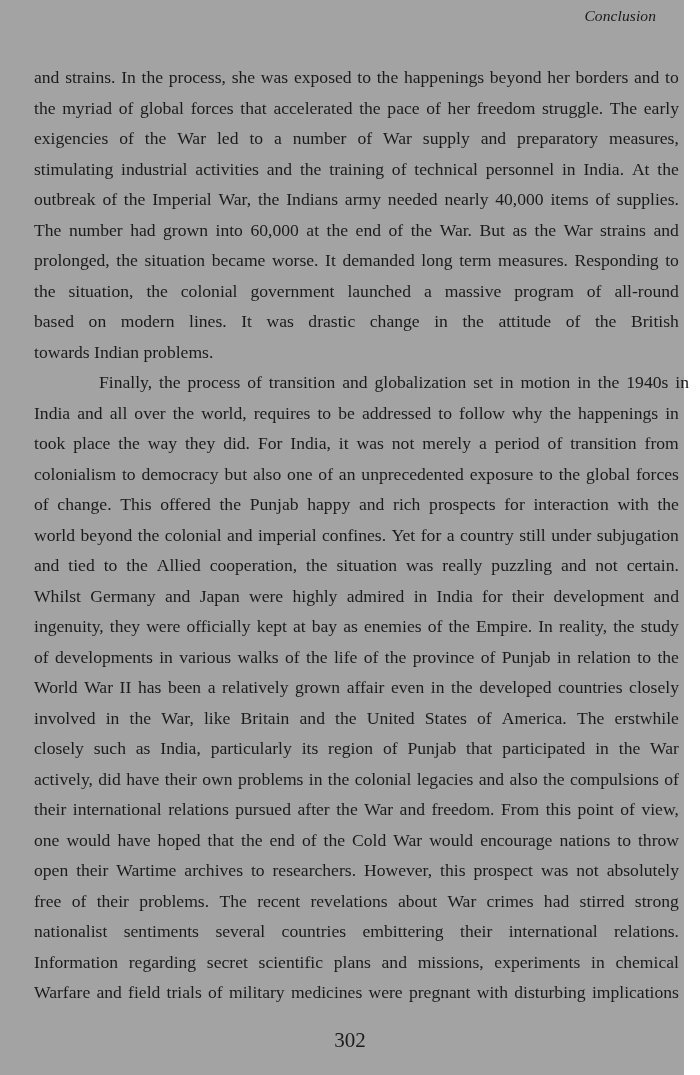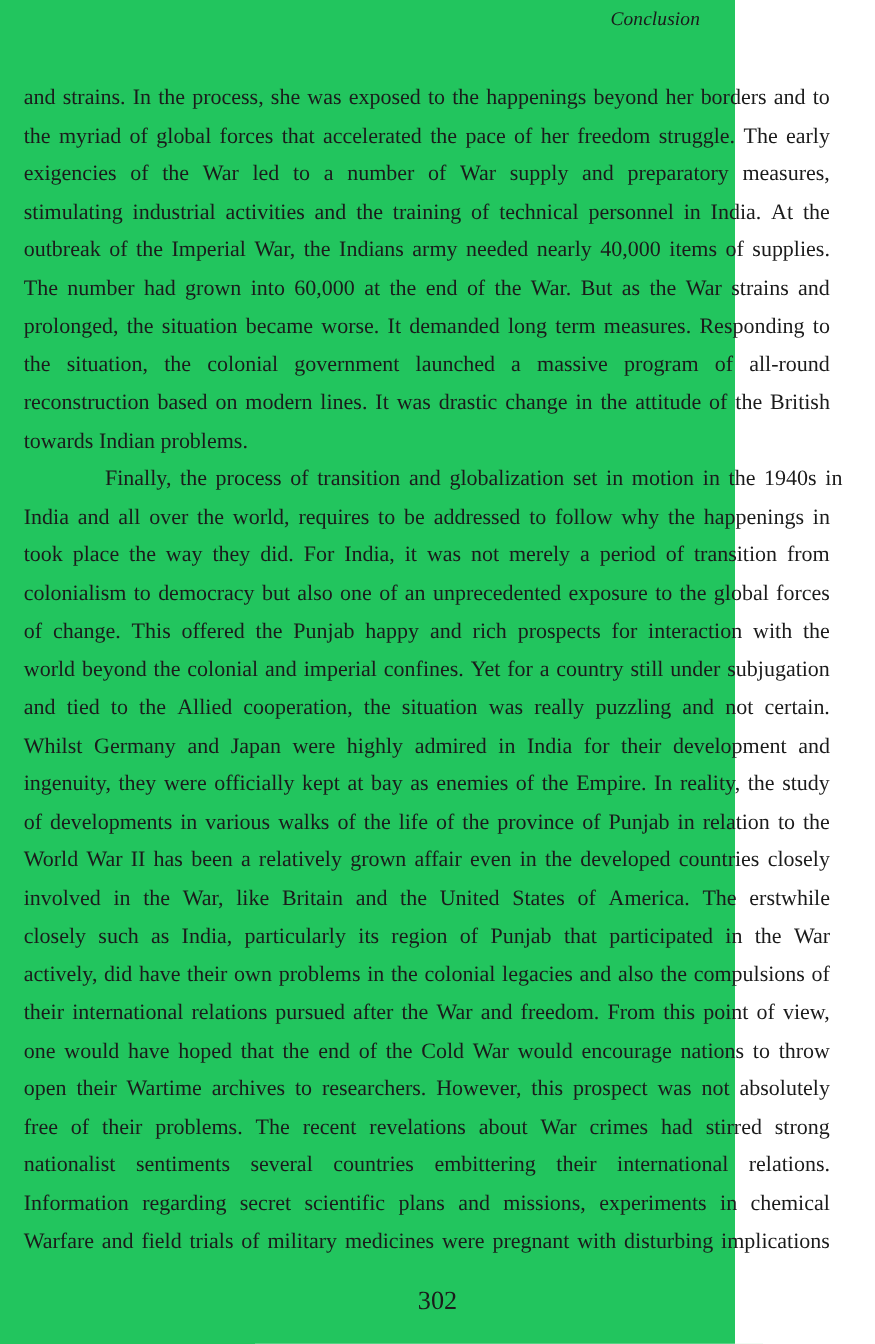--- a/index.html
+++ b/index.html
@@ -12,44 +12,44 @@
     height: 1075px;
     position: relative;
     font-family: "Liberation Serif", "DejaVu Serif", serif;
     color: #1c1c1c;
     overflow: hidden;
   }
 
   .page {
     position: absolute;
     inset: 0;
-    width: 588px;
+    width: 684px;
     height: 1075px;
-    background: #22c55e;
+    background: #a3a3a3;
   }
 
   
   .running-head {
     position: absolute;
     top: 6px;
     left: 28px;
     right: 28px;
     text-align: right;
     font-style: italic;
     font-size: 15.5px;
     line-height: 20px;
     letter-spacing: 0.1px;
     color: #1a1a1a;
   }
 
   
   .body-block {
     position: absolute;
     top: 62px;
-    left: 19px;
+    left: 34px;
     width: 645px;
   }
 
   .para {
     margin: 0;
   }
 
   
   .line {
     display: block;
@@ -230,21 +230,20 @@
           <span>colonial</span>
           <span>government</span>
           <span>launched</span>
           <span>a</span>
           <span>massive</span>
           <span>program</span>
           <span>of</span>
           <span>all-round</span>
         </div>
         <div class="line just">
-          <span>reconstruction</span>
           <span>based</span>
           <span>on</span>
           <span>modern</span>
           <span>lines.</span>
           <span>It</span>
           <span>was</span>
           <span>drastic</span>
           <span>change</span>
           <span>in</span>
           <span>the</span>

